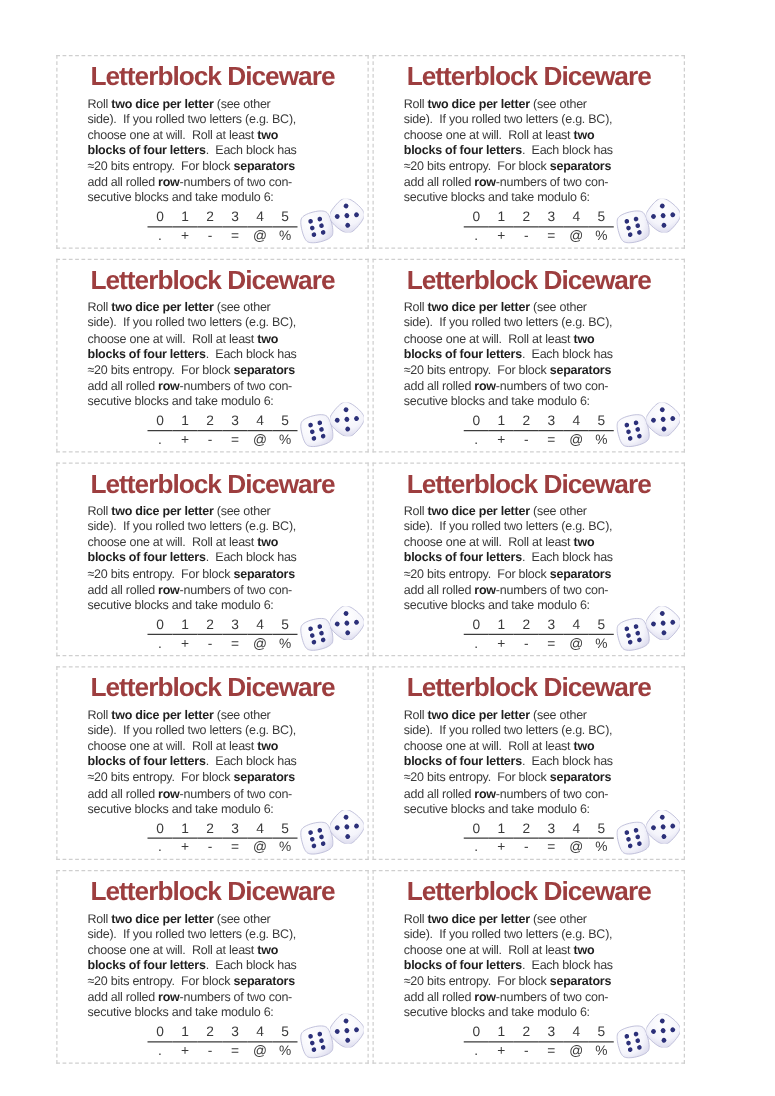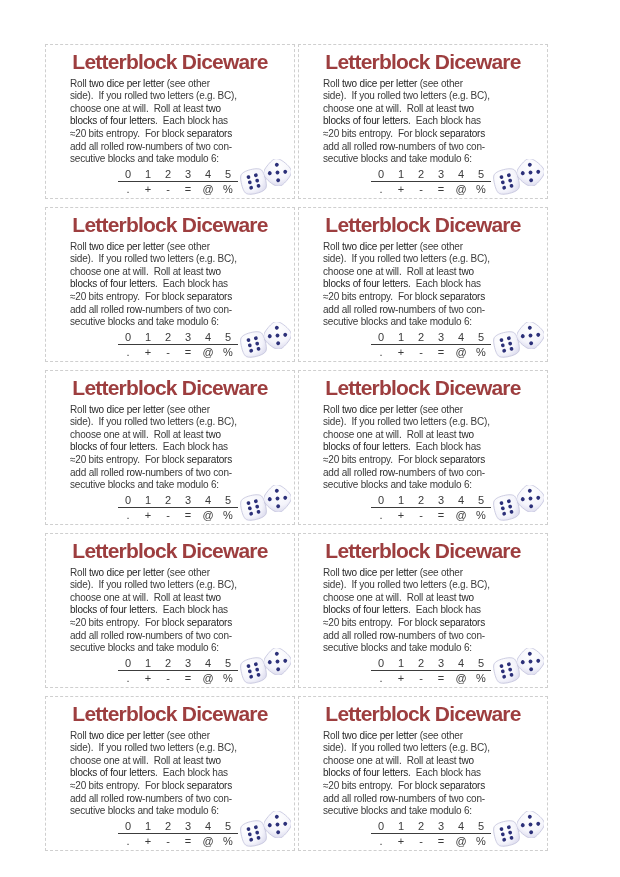--- a/index.html
+++ b/index.html
@@ -45,21 +45,21 @@
     margin: 4px 6px 0 24px;
     font-size: 10px;
     letter-spacing: -0.2px;
     color: #3a3a3a;
   }
   .line {
     white-space: pre;
     line-height: 12.6px;
   }
   .b {
-    font-weight: normal;
+    font-weight: bold;
     color: #1f1f1f;
   }
   .sep-table {
     margin: 2px 0 0 72px;
     border-collapse: collapse;
     font-size: 11px;
     color: #3a3a3a;
   }
   .sep-table td {
     width: 20px;

